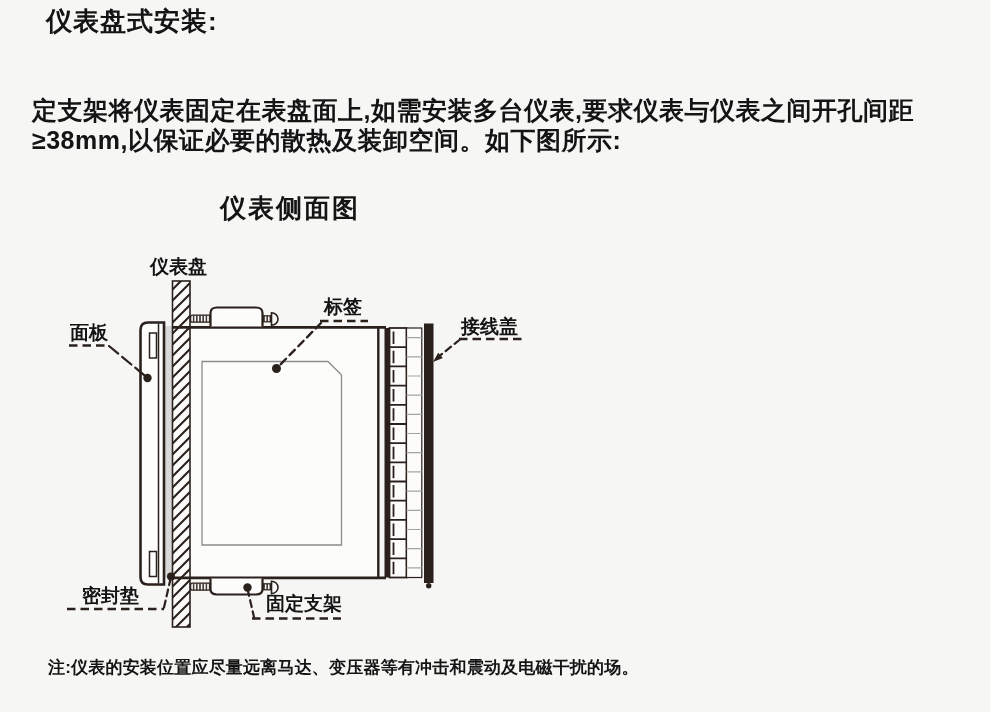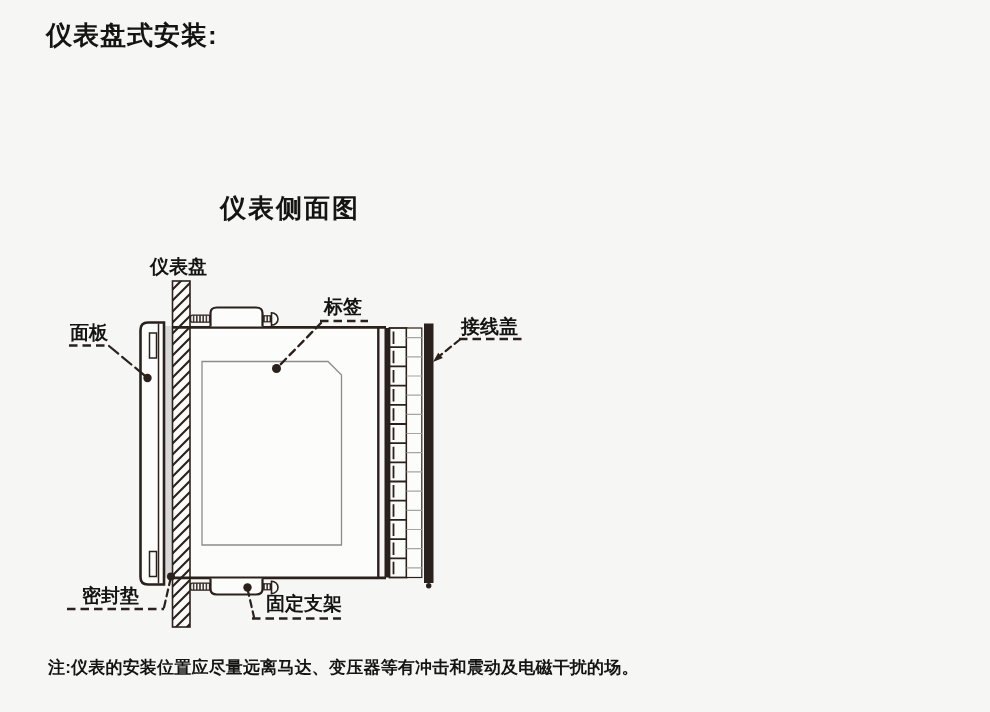--- a/index.html
+++ b/index.html
@@ -3,21 +3,21 @@
 <meta charset="utf-8">
 <style>
   html,body{margin:0;padding:0;}
   .page{
     position:relative; width:990px; height:712px;
     background:#f6f6f4; overflow:hidden;
     font-family:"Liberation Sans", sans-serif;
     color:#141414;
   }
   .doc-title{
-    position:absolute; left:46px; top:18px;
+    position:absolute; left:46px; top:4px;
     font-size:26px; font-weight:700; letter-spacing:1px;
     white-space:nowrap;
   }
   .para-line{
     position:absolute; font-size:25px; line-height:27px;
     font-weight:700; white-space:nowrap; letter-spacing:0.5px;
   }
   .pl1{ left:85px; top:66px; }
   .pl2{ left:32px; top:97px; }
   .pl3{ left:32px; top:127px; }
@@ -35,20 +35,22 @@
     font-weight:700; font-size:26px; fill:#141414; letter-spacing:2px;
   }
 </style>
 </head>
 <body>
 
 <div class="page">
 
   <div class="doc-title">仪表盘式安装:</div>
 
+  <div class="para-line pl2">定支架将仪表固定在表盘面上,如需安装多台仪表,要求仪表与仪表之间开孔间距</div>
+  <div class="para-line pl3">≥38mm,以保证必要的散热及装卸空间。如下图所示:</div>
 
   <svg class="diagram" width="560" height="470" viewBox="0 185 560 470">
     <defs>
       <pattern id="hatch" patternUnits="userSpaceOnUse" width="11" height="11">
         <path d="M-2,13 L13,-2 M-4,4 L4,-4 M7,15 L15,7" stroke="#2b211c" stroke-width="2.1" fill="none"></path>
       </pattern>
       <pattern id="coil" patternUnits="userSpaceOnUse" width="3.2" height="8">
         <line x1="1.6" y1="0" x2="1.6" y2="8" stroke="#2b211c" stroke-width="1.4"></line>
       </pattern>
     </defs>

